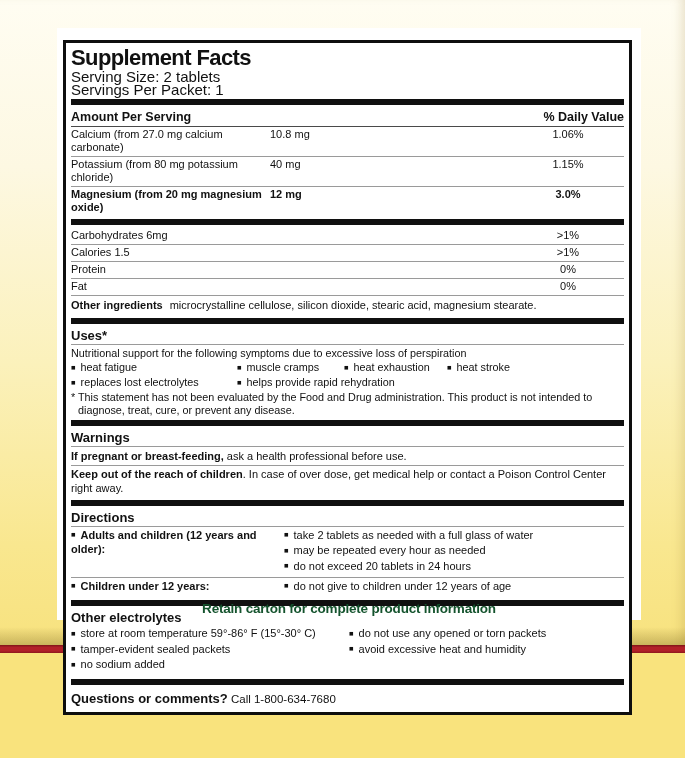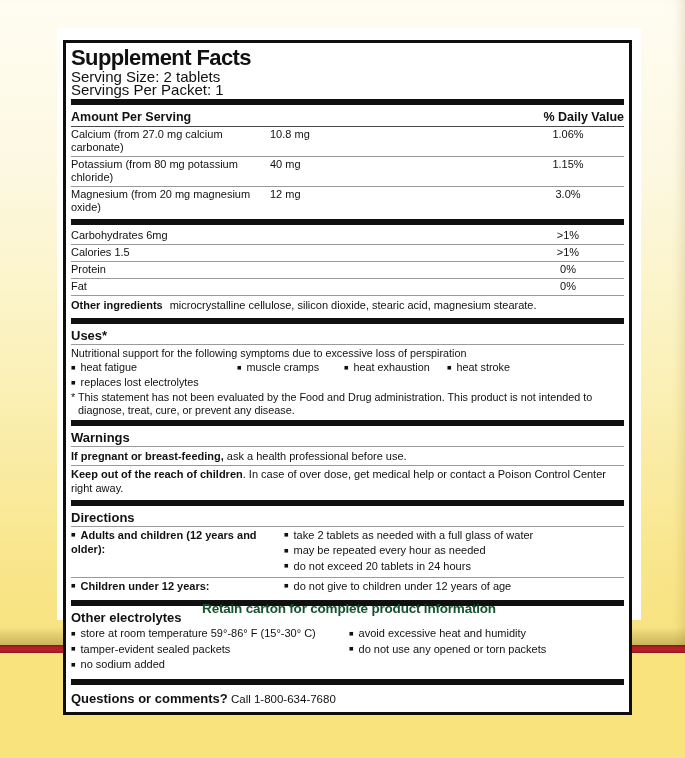--- a/index.html
+++ b/index.html
@@ -23,21 +23,21 @@
   .sf-title { font-size:22px; font-weight:bold; letter-spacing:-.6px; line-height:24px; padding-top:1px; }
   .serving-line { font-size:15px; line-height:13px; }
 
   .thick-bar { height:6px; background:#101010; margin:3px 0; }
 
   .hdr-row { display:flex; align-items:flex-end; border-bottom:1px solid #4a4a4a; padding:2px 0 2px; }
   .hdr-left { flex:1; font-weight:bold; font-size:12.5px; }
   .hdr-right { width:112px; text-align:right; font-weight:bold; font-size:12.5px; }
 
   .n-row { display:flex; font-size:11px; line-height:13px; padding:1px 0 2px; border-bottom:1px solid #9a9a9a; }
-  .n-row.no-line { border-bottom:none; }
+  .n-row.no-line { border-bottom:none;font-weight:bold; }
   .n-name { width:199px; }
   .n-amt { flex:1; }
   .n-dv { width:112px; text-align:center; }
 
   .oi-row { font-size:11px; line-height:13px; padding:3px 0 3px; }
   .oi-row .b { margin-right:7px; }
 
   .sec-head { font-size:13px; font-weight:bold; line-height:15px; padding:1px 0 1px; }
   .rule { border-bottom:1px solid #9a9a9a; }
 
@@ -138,20 +138,21 @@
       <div class="sec-head rule">Uses*</div>
       <div class="txt" style="padding-top:2px;">Nutritional support for the following symptoms due to excessive loss of perspiration</div>
       <div class="sym-row txt" style="padding-top:1px;align-items:center;">
         <span class="sym-1 bullet">heat fatigue</span>
         <span class="sym-2 bullet">muscle cramps</span>
         <span class="sym-3 bullet">heat exhaustion</span>
         <span class="sym-4 bullet">heat stroke</span>
       </div>
       <div class="sym-row txt" style="padding-top:1px;">
         <span class="sym-a bullet">replaces lost electrolytes</span>
+        <span class="sym-b bullet">helps provide rapid rehydration</span>
       </div>
       <div class="txt disclaimer" style="padding-top:1px;">* This statement has not been evaluated by the Food and Drug administration. This product is not intended to diagnose, treat, cure, or prevent any disease.</div>
 
       <div class="thick-bar"></div>
 
       <div class="sec-head rule">Warnings</div>
       <div class="w-line rule">
         <span class="b">If pregnant or breast-feeding,</span><span> ask a health professional before use.</span>
       </div>
       <div class="w-line">
@@ -179,22 +180,22 @@
       <div class="thick-bar"></div>
 
       <div class="sec-head">Other electrolytes</div>
       <div class="oinfo-cols">
         <div class="oinfo-left">
           <div class="li bullet">store at room temperature  59°-86° F (15°-30° C)</div>
           <div class="li bullet">tamper-evident sealed packets</div>
           <div class="li bullet">no sodium added</div>
         </div>
         <div class="oinfo-right">
+          <div class="li bullet">do not use any opened or torn packets</div>
           <div class="li bullet">avoid excessive heat and humidity</div>
-          <div class="li bullet">do not use any opened or torn packets</div>
         </div>
       </div>
 
       <div class="thick-bar"></div>
 
       <div class="q-row">
         <span class="b">Questions or comments?</span><span class="rest"> Call 1-800-634-7680</span>
       </div>
 
     </div>

